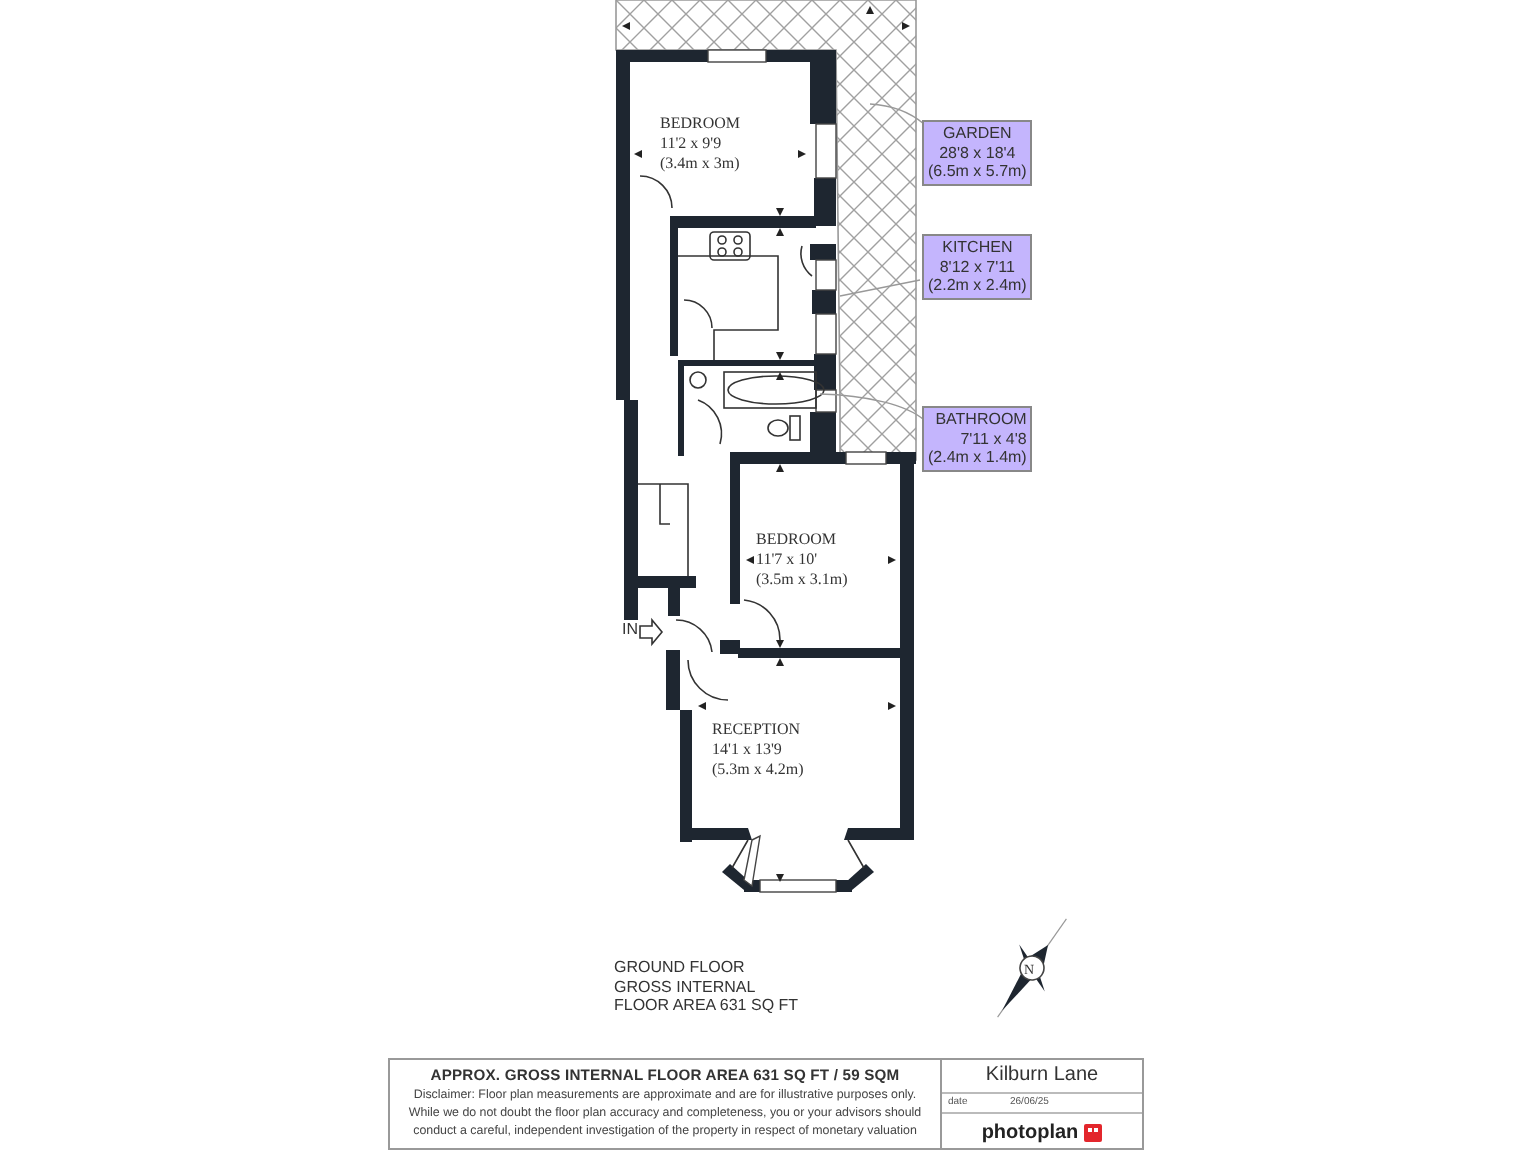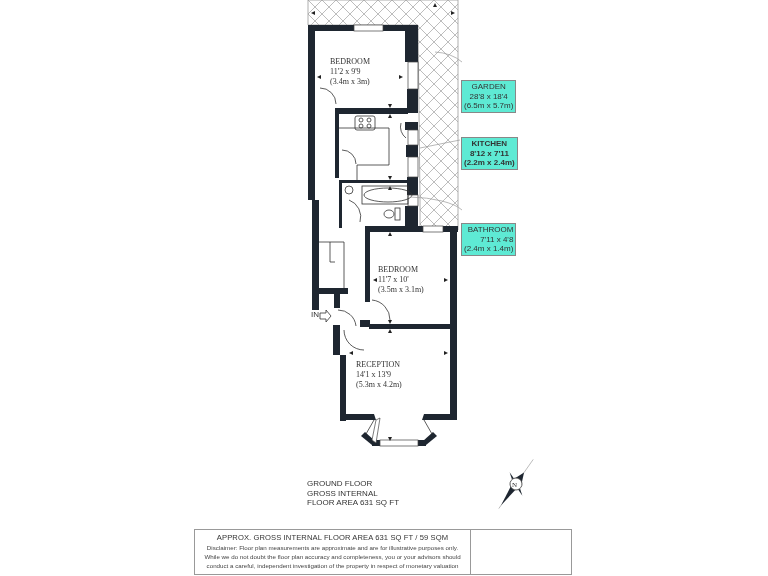--- a/index.html
+++ b/index.html
@@ -1,23 +1,23 @@
 <!DOCTYPE html>
 <html><head>
 <meta charset="utf-8">
 <style>
   html,body{margin:0;padding:0;background:#fff;}
   body{width:768px;height:576px;position:relative;overflow:hidden;font-family:"Liberation Sans",sans-serif;color:#222;}
   #plan{position:absolute;left:0;top:0;width:768px;height:576px;}
   .lbl{position:absolute;text-align:left;font-size:8px;line-height:10px;color:#333;white-space:nowrap;font-family:Liberation Serif, serif;}
-  .callout{position:absolute;background:#5eead4;border:1px solid #888;font-size:8px;line-height:9.5px;text-align:center;color:#333;padding:1px 2px;white-space:nowrap;margin-top:20px;}
+  .callout{position:absolute;background:#c4b5fd;border:1px solid #888;font-size:8px;line-height:9.5px;text-align:center;color:#333;padding:1px 2px;white-space:nowrap;}
   .floor-note{position:absolute;left:307px;top:479px;font-size:8px;line-height:9.5px;color:#333;}
   .footer{position:absolute;left:194px;top:529px;width:376px;height:44px;border:1px solid #999;}
   .footer .left{position:absolute;left:0;top:0;width:275px;height:44px;border-right:1px solid #999;}
-  .footer .title{font-size:7.6px;font-weight:normal;text-align:center;margin-top:3px;letter-spacing:.1px;color:#333;}
+  .footer .title{font-size:7.6px;font-weight:bold;text-align:center;margin-top:3px;letter-spacing:.1px;color:#333;}
   .footer .disc{font-size:6.2px;line-height:9px;text-align:center;color:#444;margin-top:1px;}
   .footer .right{position:absolute;left:276px;top:0;width:100px;height:44px;}
   .footer .addr{height:16px;font-size:10px;line-height:16px;text-align:center;border-bottom:1px solid #bbb;color:#333;}
   .footer .daterow{height:9px;font-size:5px;line-height:9px;border-bottom:1px solid #bbb;position:relative;color:#555;}
   .footer .daterow .dl{position:absolute;left:3px;}
   .footer .daterow .dv{position:absolute;left:34px;}
   .footer .brand{height:18px;display:flex;align-items:center;justify-content:center;font-size:10px;font-weight:bold;color:#222;}
   .footer .brand .badge{display:inline-block;width:9px;height:9px;background:#e3262c;border-radius:1px;margin-left:3px;position:relative;}
   .footer .brand .badge::before,.footer .brand .badge::after{content:"";position:absolute;top:2px;width:2px;height:2px;background:#fff;}
   .footer .brand .badge::before{left:2px;}
@@ -186,21 +186,21 @@
   <div>RECEPTION</div>
   <div>14'1 x 13'9</div>
   <div>(5.3m x 4.2m)</div>
 </div>
 
 <div class="callout" style="left:461px;top:60px;">
   <div>GARDEN</div>
   <div>28'8 x 18'4</div>
   <div>(6.5m x 5.7m)</div>
 </div>
-<div class="callout" style="left:461px;top:117px;font-weight:bold;">
+<div class="callout" style="left:461px;top:117px;">
   <div>KITCHEN</div>
   <div>8'12 x 7'11</div>
   <div>(2.2m x 2.4m)</div>
 </div>
 <div class="callout" style="left:461px;top:203px;text-align:right;">
   <div>BATHROOM</div>
   <div>7'11 x 4'8</div>
   <div>(2.4m x 1.4m)</div>
 </div>
 
@@ -216,13 +216,24 @@
 
 <div class="footer">
   <div class="left">
     <div class="title">APPROX. GROSS INTERNAL FLOOR AREA 631 SQ FT / 59 SQM</div>
     <div class="disc">
       <div>Disclaimer: Floor plan measurements are approximate and are for illustrative purposes only.</div>
       <div>While we do not doubt the floor plan accuracy and completeness, you or your advisors should</div>
       <div>conduct a careful, independent investigation of the property in respect of monetary valuation</div>
     </div>
   </div>
+  <div class="right">
+    <div class="addr">Kilburn Lane</div>
+    <div class="daterow">
+      <span class="dl">date</span>
+      <span class="dv">26/06/25</span>
+    </div>
+    <div class="brand">
+      <span>photoplan</span>
+      <span class="badge"></span>
+    </div>
+  </div>
 </div>
 
 </body></html>

